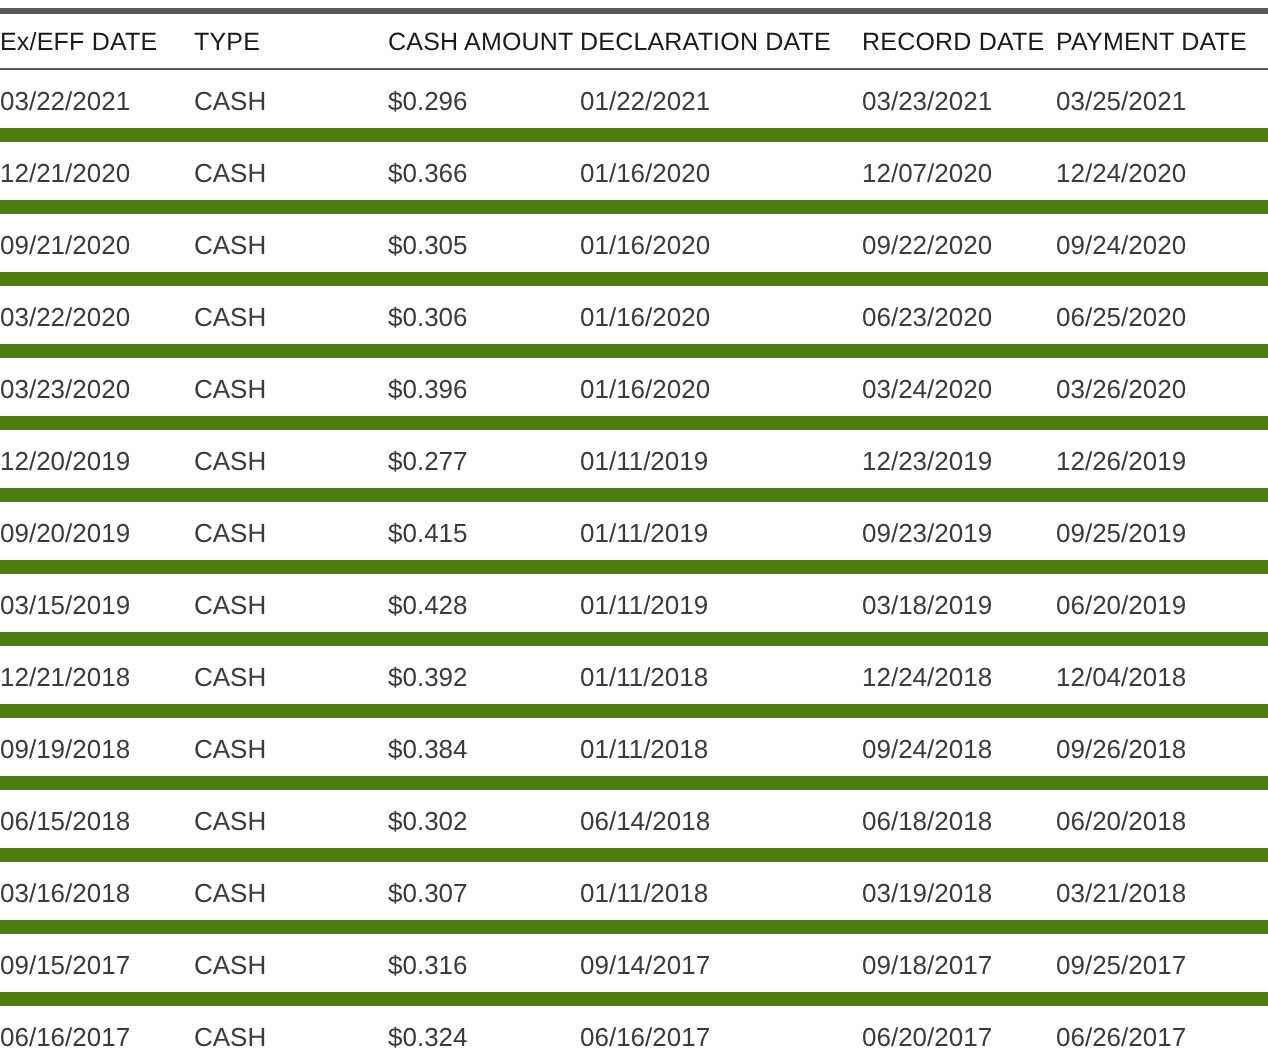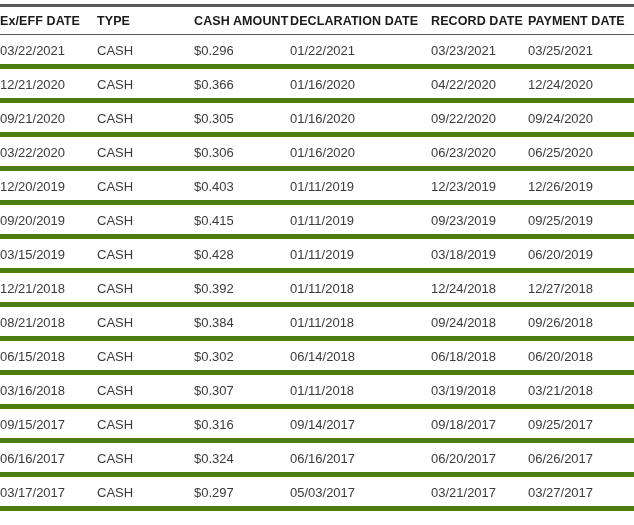--- a/index.html
+++ b/index.html
@@ -24,30 +24,30 @@
     border-collapse: collapse;
     table-layout: fixed;
     font-size: 13px;
   }
   table.dividend-table thead tr.header-row {
     border-top: 3px solid #595959;
     border-bottom: 1px solid #595959;
   }
   table.dividend-table thead th {
     font-size: 12.5px;
-    font-weight: bold;
+    font-weight: normal;
     color: #1a1a1a;
     text-align: left;
     padding: 7px 0 6px 0;
     letter-spacing: 0.1px;
     white-space: nowrap;
     vertical-align: bottom;
   }
   table.dividend-table tbody tr {
-    border-bottom: 5px solid #4d7c0f;
+    border-bottom: 7px solid #4d7c0f;
     padding-left: 29px;
   }
   table.dividend-table tbody td {
     font-size: 13px;
     color: #3b3b3b;
     text-align: left;
     padding: 7px 0 6px 0;
     white-space: nowrap;
     vertical-align: middle;
     height: 16px;
@@ -90,43 +90,51 @@
           <td>$0.296</td>
           <td>01/22/2021</td>
           <td>03/23/2021</td>
           <td>03/25/2021</td>
         </tr>
         <tr>
           <td>12/21/2020</td>
           <td>CASH</td>
           <td>$0.366</td>
           <td>01/16/2020</td>
-          <td>04/22/2020</td>
+          <td>12/07/2020</td>
           <td>12/24/2020</td>
         </tr>
         <tr>
           <td>09/21/2020</td>
           <td>CASH</td>
           <td>$0.305</td>
           <td>01/16/2020</td>
           <td>09/22/2020</td>
           <td>09/24/2020</td>
         </tr>
         <tr>
           <td>03/22/2020</td>
           <td>CASH</td>
           <td>$0.306</td>
           <td>01/16/2020</td>
           <td>06/23/2020</td>
           <td>06/25/2020</td>
         </tr>
         <tr>
+          <td>03/23/2020</td>
+          <td>CASH</td>
+          <td>$0.396</td>
+          <td>01/16/2020</td>
+          <td>03/24/2020</td>
+          <td>03/26/2020</td>
+        </tr>
+        <tr>
           <td>12/20/2019</td>
           <td>CASH</td>
-          <td>$0.403</td>
+          <td>$0.277</td>
           <td>01/11/2019</td>
           <td>12/23/2019</td>
           <td>12/26/2019</td>
         </tr>
         <tr>
           <td>09/20/2019</td>
           <td>CASH</td>
           <td>$0.415</td>
           <td>01/11/2019</td>
           <td>09/23/2019</td>
@@ -139,24 +147,24 @@
           <td>01/11/2019</td>
           <td>03/18/2019</td>
           <td>06/20/2019</td>
         </tr>
         <tr>
           <td>12/21/2018</td>
           <td>CASH</td>
           <td>$0.392</td>
           <td>01/11/2018</td>
           <td>12/24/2018</td>
-          <td>12/27/2018</td>
-        </tr>
-        <tr>
-          <td>08/21/2018</td>
+          <td>12/04/2018</td>
+        </tr>
+        <tr>
+          <td>09/19/2018</td>
           <td>CASH</td>
           <td>$0.384</td>
           <td>01/11/2018</td>
           <td>09/24/2018</td>
           <td>09/26/2018</td>
         </tr>
         <tr>
           <td>06/15/2018</td>
           <td>CASH</td>
           <td>$0.302</td>

